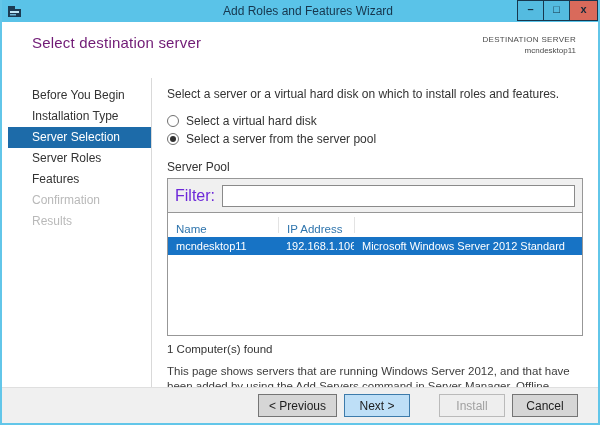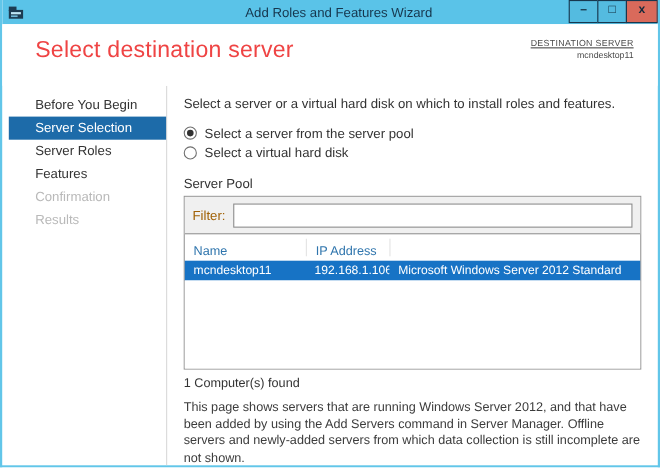--- a/index.html
+++ b/index.html
@@ -28,24 +28,24 @@
     display:flex; align-items:center; justify-content:center;
     font-size:11px; font-weight:bold; color:#12293a; background:#54bbe0; cursor:pointer;
   }
   .win-btn.close { width:29px; background:#d96a5b; }
   .win-btn .glyph { line-height:1; transform:translateY(-1px); }
 
   
   .header { flex:0 0 56px; background:#fff; position:relative; }
   .page-title {
     position:absolute; left:30px; top:12px;
-    font-size:21px; font-weight:300; color:#ef4444; letter-spacing:.2px;
+    font-size:15px; font-weight:300; color:#701a75; letter-spacing:.2px;
   }
   .dest-block { position:absolute; right:22px; top:13px; text-align:right; }
-  .dest-label { font-size:8px; color:#4a4a4a; letter-spacing:.3px;text-decoration:underline; }
+  .dest-label { font-size:8px; color:#4a4a4a; letter-spacing:.3px; }
   .dest-server { font-size:8px; color:#4a4a4a; margin-top:2px; }
 
   
   .main { flex:1; display:flex; min-height:0; }
   .sidebar { width:150px; flex:0 0 150px; border-right:1px solid #d9d9d9; padding-top:7px; }
   .nav-item {
     height:21px; line-height:21px; font-size:12px; color:#333;
     margin-left:6px; padding-left:24px; cursor:pointer; white-space:nowrap;
   }
   .nav-item.selected { background:#1d6ba9; color:#fff; }
@@ -64,21 +64,21 @@
     border-radius:50%; background:#313131;
   }
 
   .pool-label { margin-top:13px; margin-bottom:4px; }
 
   .pool-panel { border:1px solid #979797; height:158px; display:flex; flex-direction:column; background:#fff; }
   .filter-row {
     flex:0 0 34px; background:#f0f0f0; border-bottom:1px solid #979797;
     display:flex; align-items:center; padding:0 7px;
   }
-  .filter-label { font-size:12px; color:#a16207; }
+  .filter-label { font-size:16px; color:#6d28d9; }
   .filter-input {
     flex:1; height:22px; margin-left:7px; border:1px solid #8a8a8a;
     font-size:12px; padding:0 4px; background:#fff; font-family:inherit; outline:none;
   }
   .grid-row { display:grid; grid-template-columns:110px 76px 226px 1fr; }
   .table-header { flex:0 0 24px; align-items:center; }
   .th {
     font-size:11.5px; color:#2f75ad; padding-left:8px; height:16px; line-height:24px;
     cursor:pointer; white-space:nowrap; overflow:hidden;
   }
@@ -137,37 +137,38 @@
     <div class="dest-block">
       <div class="dest-label">DESTINATION SERVER</div>
       <div class="dest-server">mcndesktop11</div>
     </div>
   </div>
 
   <div class="main">
 
     <div class="sidebar">
       <div class="nav-item">Before You Begin</div>
+      <div class="nav-item">Installation Type</div>
       <div class="nav-item selected">Server Selection</div>
       <div class="nav-item">Server Roles</div>
       <div class="nav-item">Features</div>
       <div class="nav-item disabled">Confirmation</div>
       <div class="nav-item disabled">Results</div>
     </div>
 
     <div class="content">
       <div class="intro">Select a server or a virtual hard disk on which to install roles and features.</div>
 
       <div class="radio-row">
+        <span class="radio"></span>
+        <span>Select a virtual hard disk</span>
+      </div>
+      <div class="radio-row">
         <span class="radio checked"></span>
         <span>Select a server from the server pool</span>
-      </div>
-      <div class="radio-row">
-        <span class="radio"></span>
-        <span>Select a virtual hard disk</span>
       </div>
 
       <div class="pool-label">Server Pool</div>
 
       <div class="pool-panel">
         <div class="filter-row">
           <span class="filter-label">Filter:</span>
           <input class="filter-input" type="text" value="" style="">
         </div>
         <div class="grid-row table-header">
@@ -182,14 +183,20 @@
           <div class="td"></div>
         </div>
         <div class="table-rest"></div>
       </div>
 
       <div class="count-text">1 Computer(s) found</div>
       <div class="description">This page shows servers that are running Windows Server 2012, and that have been added by using the Add Servers command in Server Manager. Offline servers and newly-added servers from which data collection is still incomplete are not shown.</div>
     </div>
   </div>
 
+  <div class="footer">
+    <button class="btn">&lt; Previous</button>
+    <button class="btn default">Next &gt;</button>
+    <button class="btn disabled install-gap">Install</button>
+    <button class="btn">Cancel</button>
+  </div>
 
 </div>
 
 </body></html>

